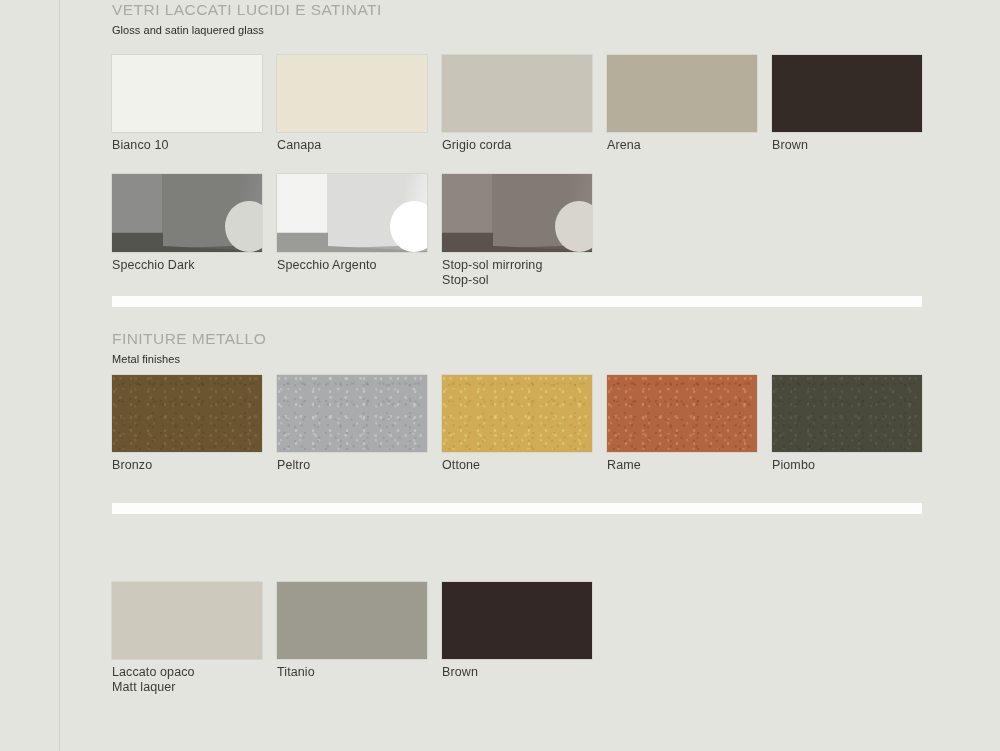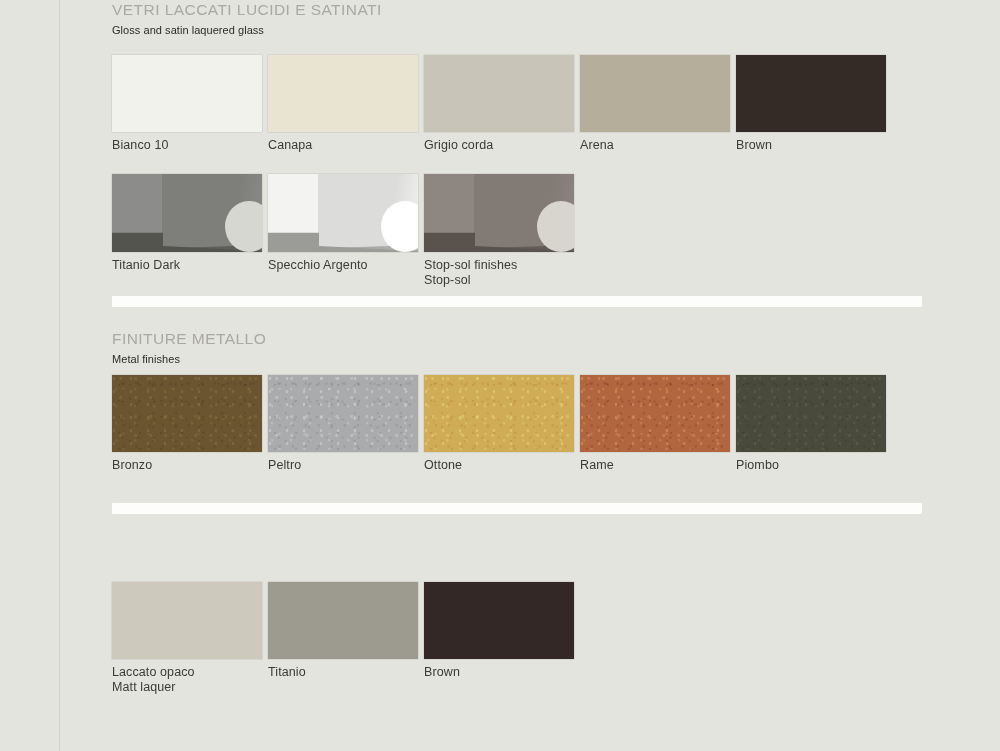--- a/index.html
+++ b/index.html
@@ -61,21 +61,21 @@
     color: #2c2b28;
     font-weight: 400;
     line-height: 21px;
     letter-spacing: 0.05px;
     white-space: nowrap;
   }
 
   
   .swatch-row {
     display: flex;
-    gap: 6px;
+    gap: 15px;
   }
   .swatch-cell {
     width: 150px;
     flex: 0 0 150px;
   }
   .swatch {
     width: 150px;
     height: 77px;
     display: block;
     position: relative;
@@ -177,21 +177,21 @@
         <div class="swatch-cell">
           <div class="swatch tall" style="background: rgb(126, 126, 123);">
             <div class="mirror">
               <div class="wall-left" style="background: rgb(140, 140, 138);"></div>
               <div class="wall-right" style="background: linear-gradient(100deg, rgb(126, 126, 123) 0%, rgb(126, 126, 123) 70%, rgb(140, 140, 138) 100%);"></div>
               <div class="floor" style="background: rgb(84, 84, 79);"></div>
               <div class="shadow" style="background: rgb(84, 84, 79);"></div>
               <div class="orb" style="background: rgb(215, 215, 210);"></div>
             </div>
           </div>
-          <div class="swatch-label">Titanio Dark</div>
+          <div class="swatch-label">Specchio Dark</div>
         </div>
         <div class="swatch-cell">
           <div class="swatch tall" style="background: rgb(220, 220, 219);">
             <div class="mirror">
               <div class="wall-left" style="background: rgb(243, 243, 242);"></div>
               <div class="wall-right" style="background: linear-gradient(100deg, rgb(220, 220, 219) 0%, rgb(220, 220, 219) 70%, rgb(243, 243, 242) 100%);"></div>
               <div class="floor" style="background: rgb(155, 155, 152);"></div>
               <div class="shadow" style="background: rgb(155, 155, 152);"></div>
               <div class="orb" style="background: rgb(255, 255, 255);"></div>
             </div>
@@ -201,21 +201,21 @@
         <div class="swatch-cell">
           <div class="swatch tall" style="background: rgb(130, 122, 116);">
             <div class="mirror">
               <div class="wall-left" style="background: rgb(142, 134, 128);"></div>
               <div class="wall-right" style="background: linear-gradient(100deg, rgb(130, 122, 116) 0%, rgb(130, 122, 116) 70%, rgb(142, 134, 128) 100%);"></div>
               <div class="floor" style="background: rgb(90, 83, 77);"></div>
               <div class="shadow" style="background: rgb(90, 83, 77);"></div>
               <div class="orb" style="background: rgb(216, 212, 206);"></div>
             </div>
           </div>
-          <div class="swatch-label">Stop-sol finishes
+          <div class="swatch-label">Stop-sol mirroring
 Stop-sol</div>
         </div>
       </div>
       <div class="section" style="position: absolute; left: 0px; top: 296px; width: 820px;">
         <div class="divider" style="background: rgb(253, 253, 251);"></div>
         <div class="heading-block" style="position: relative; top: 22px;">
           <div class="heading-it">FINITURE METALLO</div>
           <div class="heading-en">Metal finishes</div>
         </div>
       </div>

